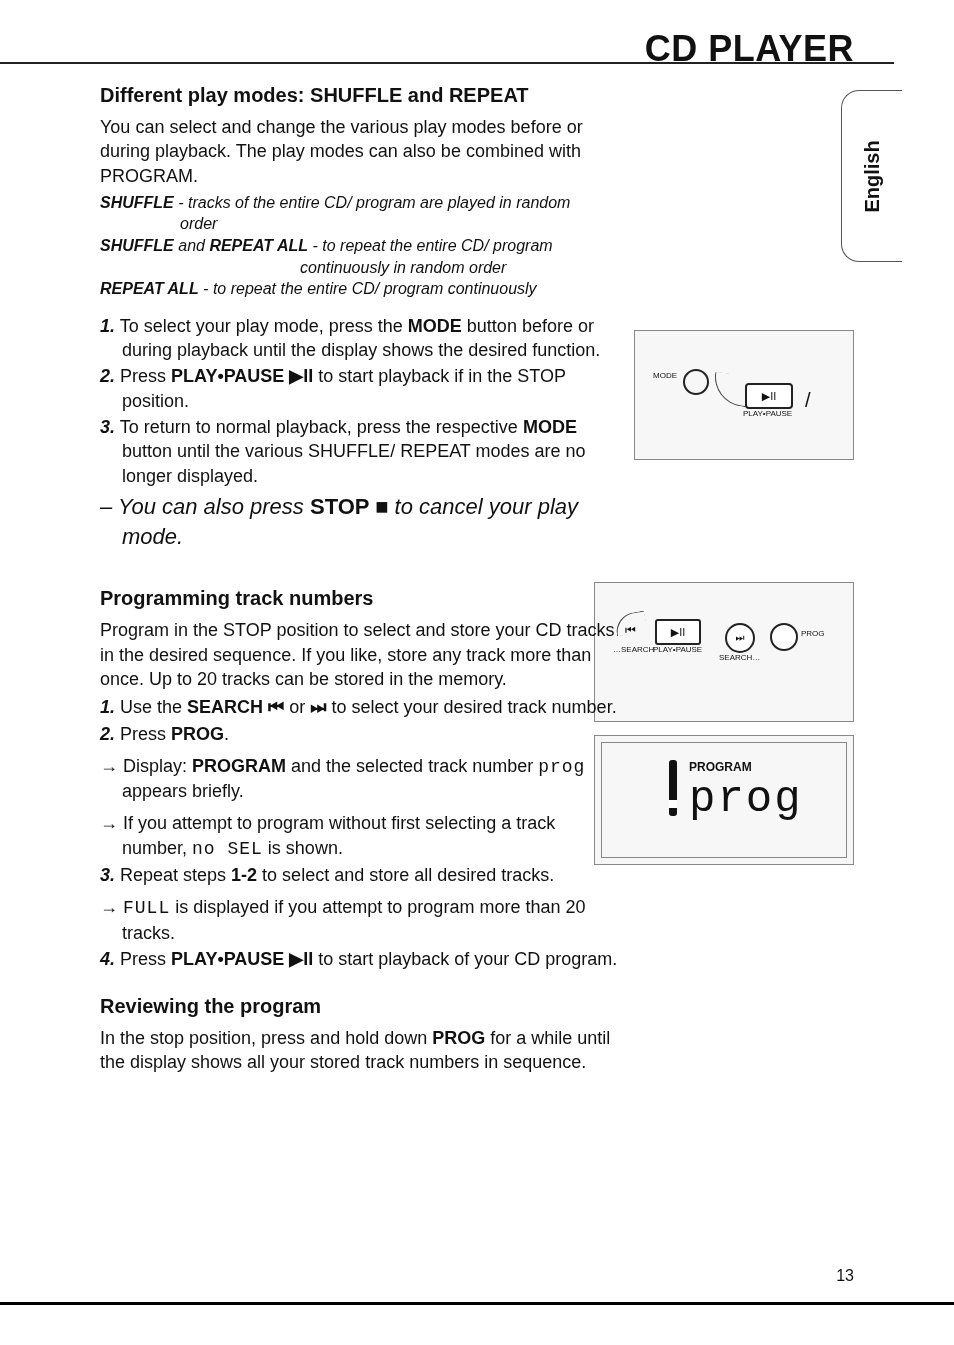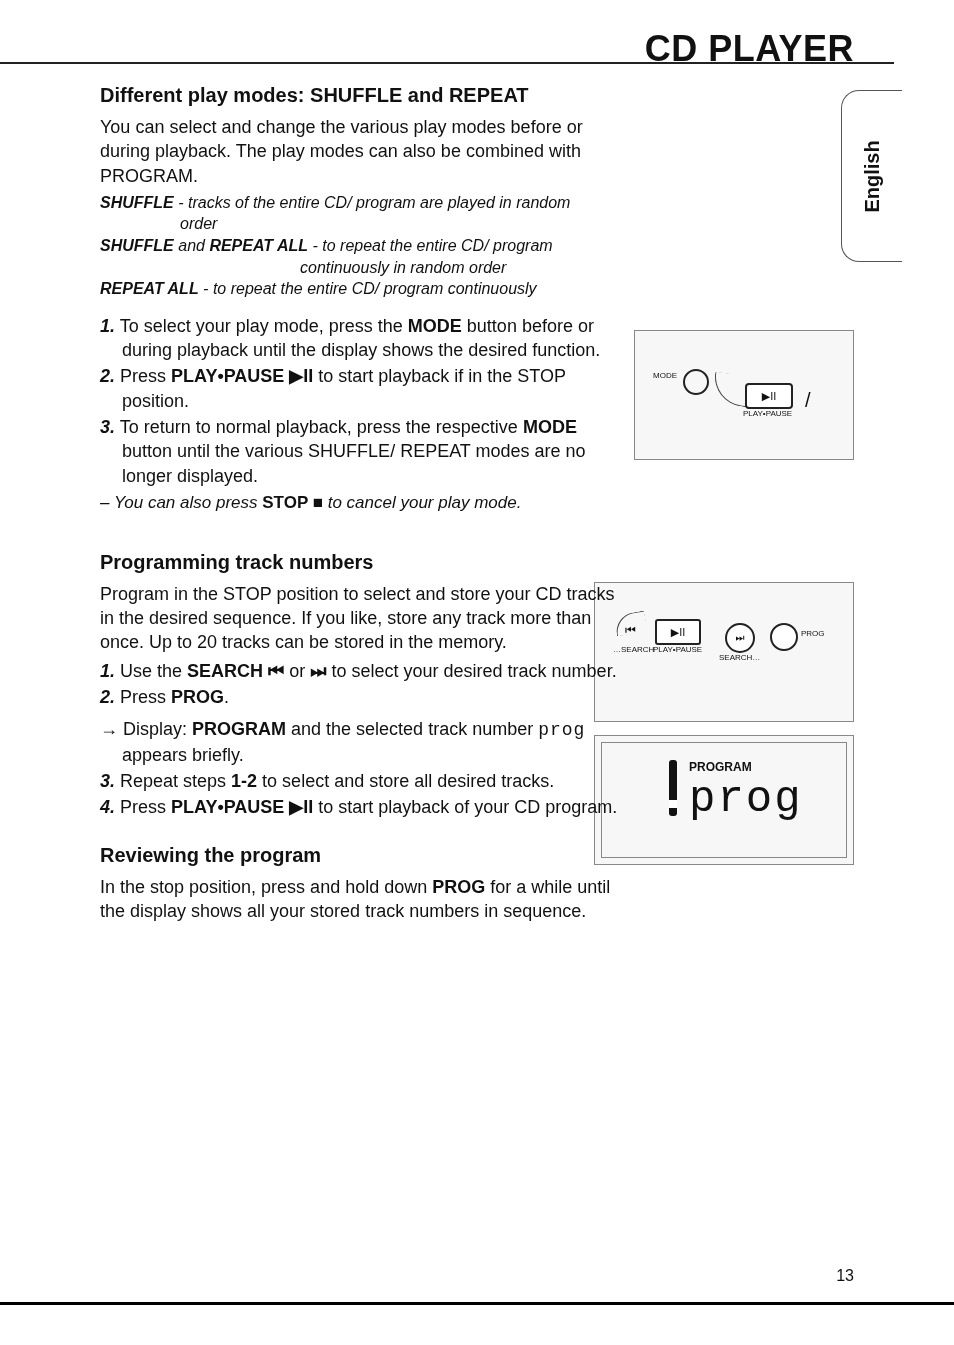--- a/index.html
+++ b/index.html
@@ -96,21 +96,21 @@
     font-style: italic;
   }
   .arrow-line {
     font-size: 18px;
     line-height: 1.35;
     padding-left: 22px;
     text-indent: -22px;
     margin: 8px 0 2px 0;
   }
   .dash-note {
-    font-size: 17px;
+    font-size: 22px;
     line-height: 1.35;
     padding-left: 22px;
     text-indent: -22px;
     margin: 4px 0 0 0;
     font-style: italic;
   }
   .dash-note b { font-style: normal; }
   .fig {
     position: absolute;
     border: 1px solid #888;
@@ -321,23 +321,25 @@
     <p class="dash-note"><span>–</span><span> You can also press </span><b>STOP ■</b><span> to cancel your play mode.</span></p>
 
     <h2 class="section" style="margin-top:36px">Programming track numbers</h2>
     <p class="para">Program in the STOP position to select and store your CD tracks in the desired sequence. If you like, store any track more than once. Up to 20 tracks can be stored in the memory.</p>
 
     <ol class="steps" style="margin-top:2px">
       <li><span class="num">1.</span><span> Use the </span><b>SEARCH ⏮ </b><span>or</span><b> ⏭ </b><span>to select your desired track number.</span></li>
       <li><span class="num">2.</span><span> Press </span><b>PROG</b><span>.</span></li>
     </ol>
     <p class="arrow-line"><span>→ Display: </span><b>PROGRAM</b><span> and the selected track number </span><span class="seg">prog</span><span> appears briefly.</span></p>
+    <p class="arrow-line"><span>→ If you attempt to program without first selecting a track number, </span><span class="seg">no SEL</span><span> is shown.</span></p>
     <ol class="steps" style="margin-top:0">
       <li><span class="num">3.</span><span> Repeat steps </span><b>1-2</b><span> to select and store all desired tracks.</span></li>
     </ol>
+    <p class="arrow-line"><span>→ </span><span class="seg">FULL</span><span> is displayed if you attempt to program more than 20 tracks.</span></p>
     <ol class="steps" style="margin-top:0">
       <li><span class="num">4.</span><span> Press </span><b>PLAY•PAUSE ▶II</b><span> to start playback of your CD program.</span></li>
     </ol>
 
     <h2 class="section" style="margin-top:24px">Reviewing the program</h2>
     <p class="para">
       <span>In the stop position, press and hold down </span><b>PROG</b><span> for a while until the display shows all your stored track numbers in sequence.</span>
     </p>
   </div>
 

